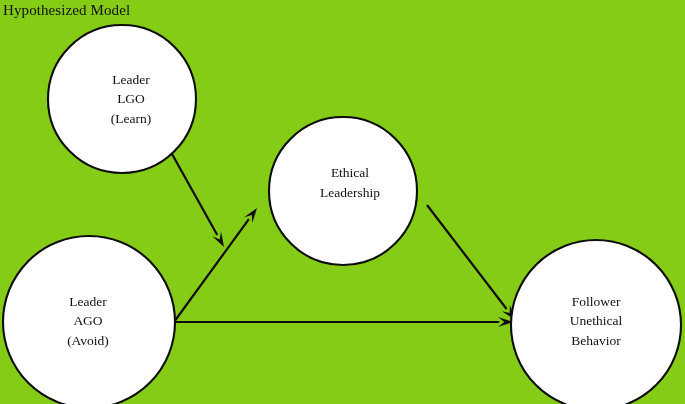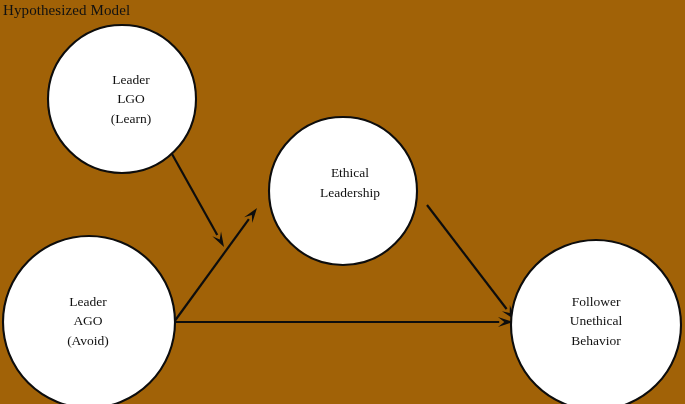--- a/index.html
+++ b/index.html
@@ -12,21 +12,21 @@
     width: 685px;
     height: 404px;
     overflow: hidden;
     font-family: "Liberation Serif", "DejaVu Serif", serif;
     color: #000000;
   }
   #diagram-root {
     position: relative;
     width: 685px;
     height: 404px;
-    background: #a16207;
+    background: #84cc16;
   }
   #figure-title {
     position: absolute;
     left: 3px;
     top: 1px;
     font-family: "Liberation Serif", "DejaVu Serif", serif;
     font-size: 15px;
     line-height: 19px;
     color: #111111;
     white-space: nowrap;

